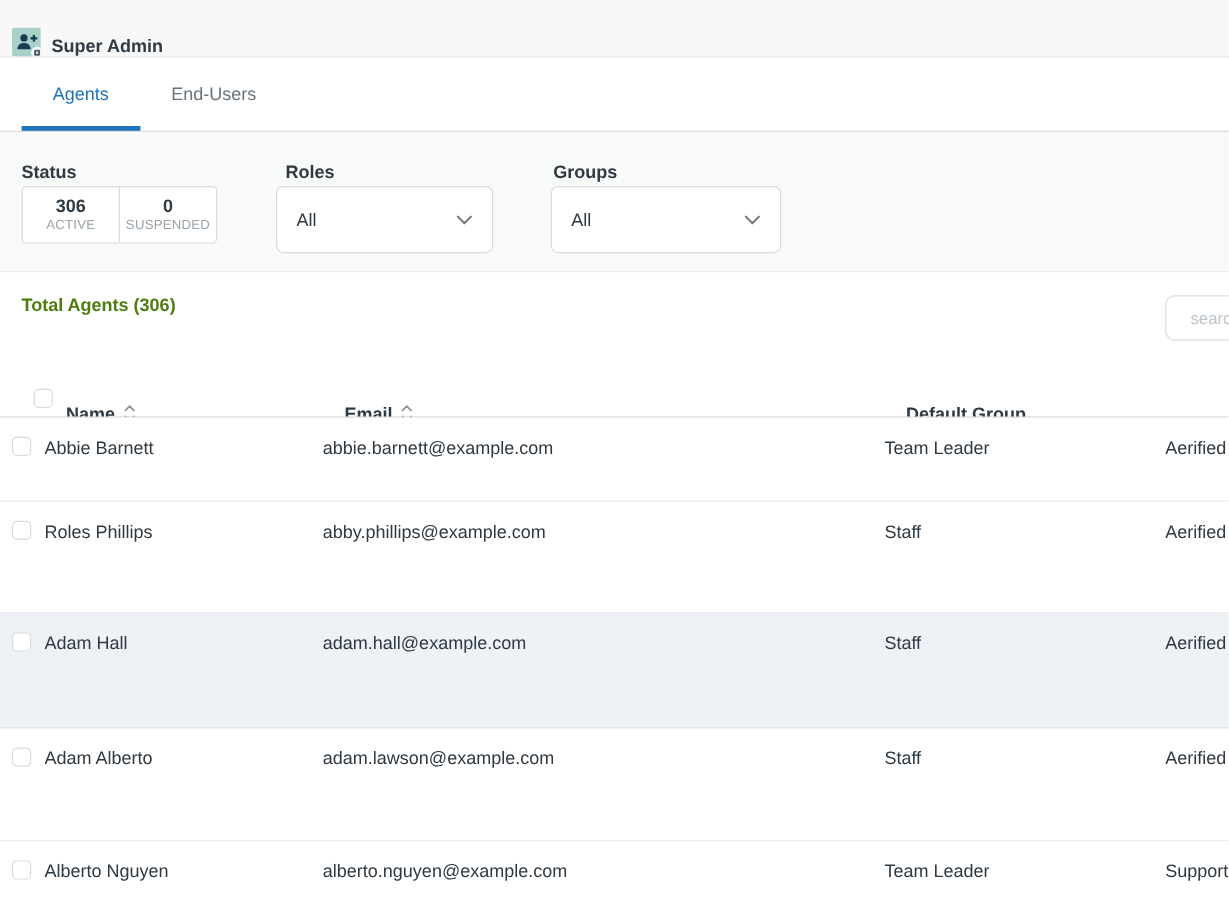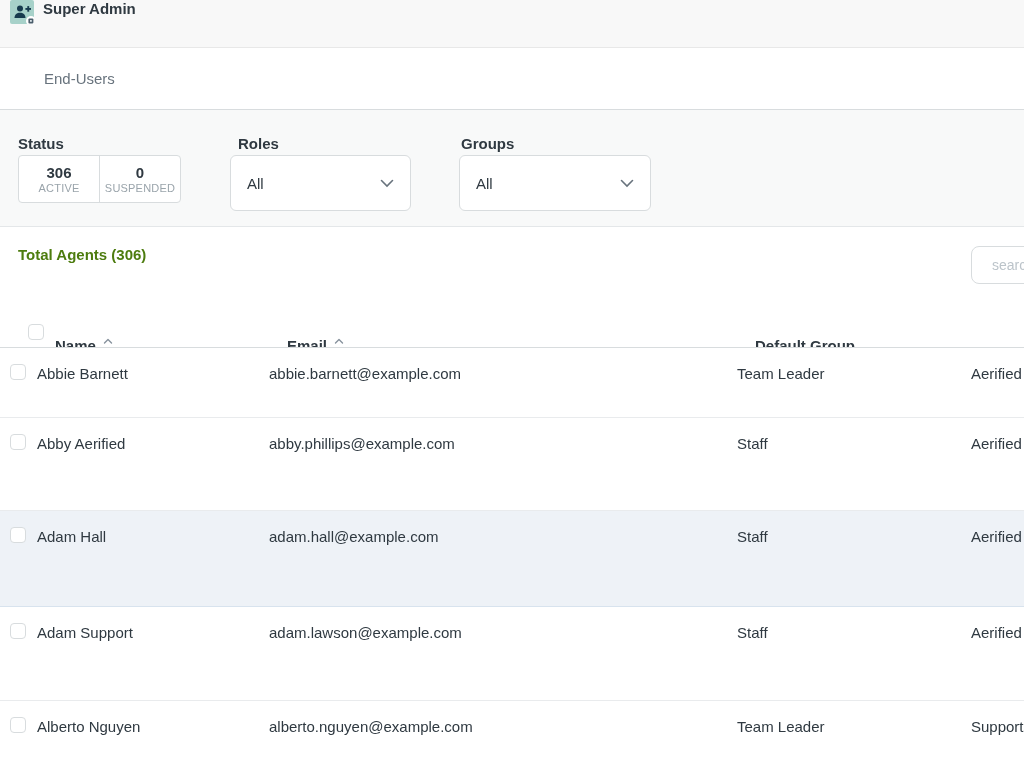--- a/index.html
+++ b/index.html
@@ -1,21 +1,21 @@
 <!DOCTYPE html>
 <html><head>
 <meta charset="utf-8">
 <style>
   * { margin:0; padding:0; box-sizing:border-box; }
   html,body { width:1024px; height:768px; overflow:hidden; background:#fff;
               font-family:"Liberation Sans", sans-serif; color:#2f3941; }
 
   
   .topbar { position:relative; height:48px; background:#f8f8f8; border-bottom:1px solid #e8e8e8;
-            display:flex; align-items:flex-start; }
+            display:flex; align-items:flex-end; }
   .app-icon { width:24px; height:24px; margin-left:10px; position:relative; display:inline-block; }
   .app-title { margin-left:9px; font-size:15px; font-weight:bold; color:#2f3941; }
 
   
   .tabsbar { height:62px; background:#fff; border-bottom:1px solid #d8dcde;
              display:flex; padding-left:18px; }
   .tab { position:relative; display:flex; align-items:center; padding:0 26px;
          font-size:15px; color:#68737d; cursor:pointer; }
   .tab.active { color:#1f73b7; }
   .tab.active::after { content:""; position:absolute; left:0; right:0; bottom:0;
@@ -78,20 +78,23 @@
       <rect x="17.3" y="6.1" width="1.9" height="5.6" fill="#173a4d"></rect>
       <circle cx="21" cy="21" r="5" fill="#ffffff"></circle>
       <rect x="18.4" y="18.4" width="5" height="5" rx="1" fill="#4b5d6b"></rect>
       <rect x="20" y="20" width="1.8" height="1.8" fill="#d9e2e6"></rect>
     </svg>
   </span>
   <span class="app-title">Super Admin</span>
 </div>
 
 <div class="tabsbar">
+  <div class="tab active">
+    <span>Agents</span>
+  </div>
   <div class="tab">
     <span>End-Users</span>
   </div>
 </div>
 
 <div class="filters">
   <div class="filter-label status-label">Status</div>
   <div class="status-box">
     <div class="status-cell">
       <div class="status-num">306</div>
@@ -148,37 +151,37 @@
   <div class="trow r1">
     <span class="checkbox"></span>
     <span class="cell">Abbie Barnett</span>
     <span class="cell">abbie.barnett@example.com</span>
     <span class="cell">Team Leader</span>
     <span class="cell">Aerified</span>
   </div>
 
   <div class="trow r2">
     <span class="checkbox"></span>
-    <span class="cell">Abby Aerified</span>
+    <span class="cell">Roles Phillips</span>
     <span class="cell">abby.phillips@example.com</span>
     <span class="cell">Staff</span>
     <span class="cell">Aerified</span>
   </div>
 
   <div class="trow r3 highlighted">
     <span class="checkbox"></span>
     <span class="cell">Adam Hall</span>
     <span class="cell">adam.hall@example.com</span>
     <span class="cell">Staff</span>
     <span class="cell">Aerified</span>
   </div>
 
   <div class="trow r4">
     <span class="checkbox"></span>
-    <span class="cell">Adam Support</span>
+    <span class="cell">Adam Alberto</span>
     <span class="cell">adam.lawson@example.com</span>
     <span class="cell">Staff</span>
     <span class="cell">Aerified</span>
   </div>
 
   <div class="trow r5">
     <span class="checkbox"></span>
     <span class="cell">Alberto Nguyen</span>
     <span class="cell">alberto.nguyen@example.com</span>
     <span class="cell">Team Leader</span>

